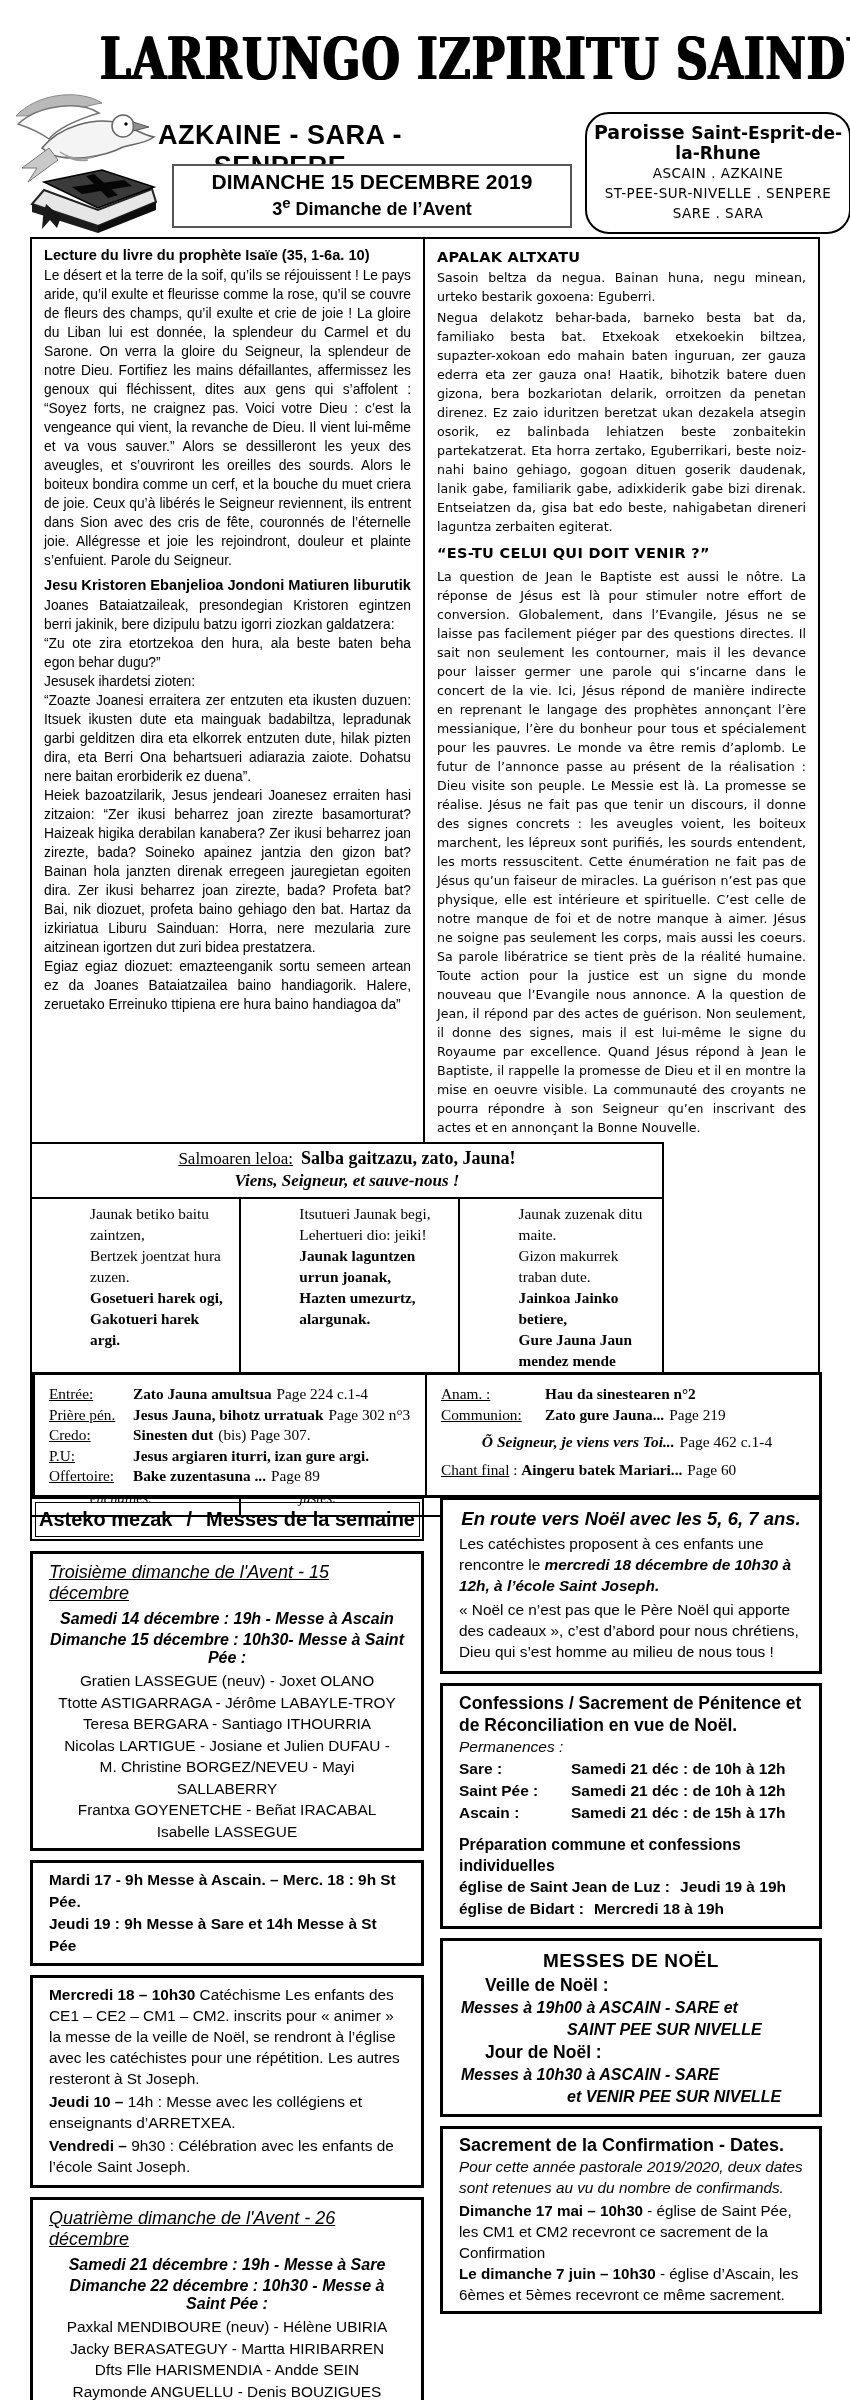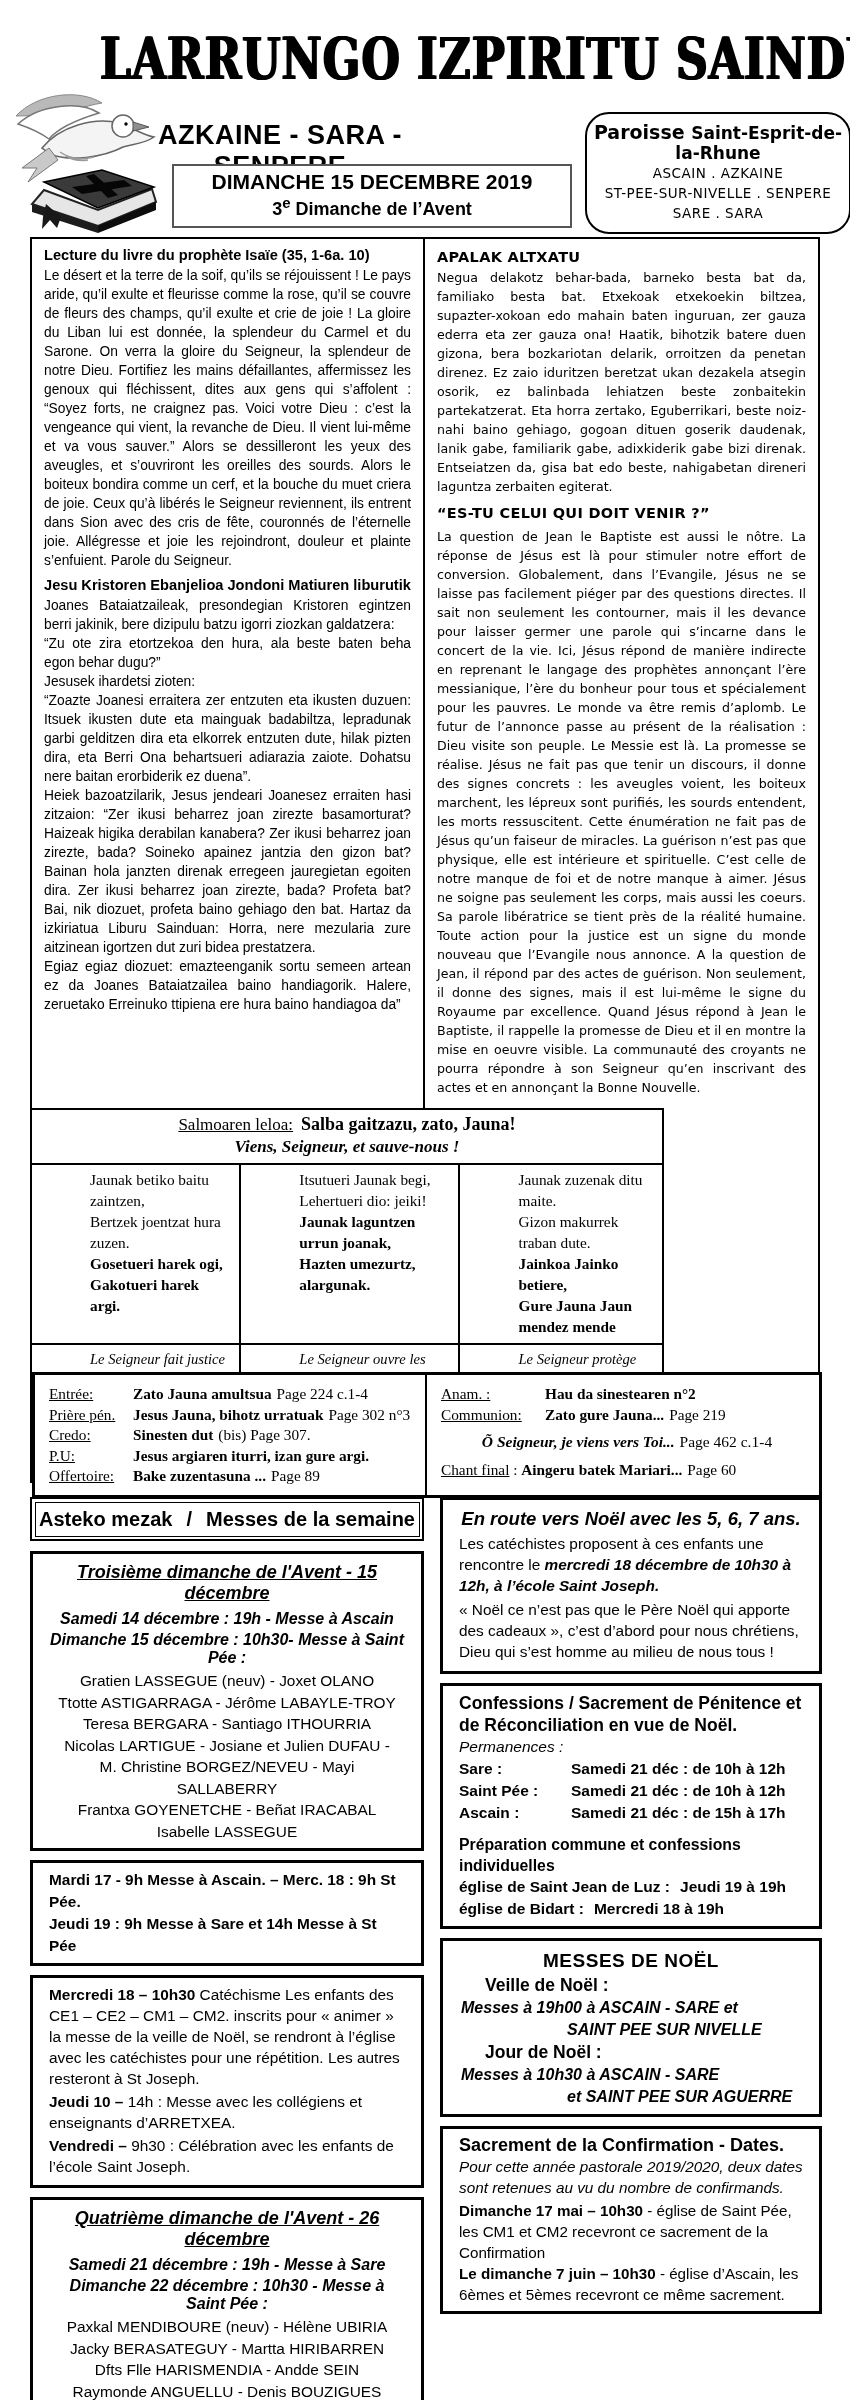--- a/index.html
+++ b/index.html
@@ -32,21 +32,21 @@
   .col.leftc{width:50%;border-right:2px solid #000;font-size:13.8px;line-height:19px;}
   .col.rightc{width:50%;font-family:"DejaVu Sans",sans-serif;font-size:12.6px;line-height:19px;}
   .col h3{margin:0 0 1px 0;font-size:1.06em;}
   .col.rightc h3{font-size:1.15em;letter-spacing:0.3px;margin-top:2px;}
   .col p{margin:0 0 2px 0;text-align:justify;}
   .col .gsp p{margin:0;}
   .col h3.sub2{margin-top:8px;margin-bottom:4px;}
   .col.leftc h3.gtitle{margin-top:6px;}
 
   
-  .psalm-wrap{position:absolute;left:30px;top:1108px;width:634px;}
+  .psalm-wrap{position:absolute;left:30px;top:1142px;width:634px;}
   table.psalm{width:100%;border-collapse:collapse;border:2.5px solid #000;background:#fff;
               font-family:"Liberation Serif",serif;}
   table.psalm td{border:2px solid #000;padding:4px 10px 6px;vertical-align:top;}
   td.ph{text-align:center;padding:5px 0 6px;}
   .plabel{text-decoration:underline;font-size:17px;}
   .prefrain{font-weight:bold;font-size:18px;margin-left:8px;}
   .pfr{font-weight:bold;font-style:italic;font-size:17px;margin-top:2px;}
   .vline{font-size:15.3px;line-height:21px;margin-left:48px;}
   .vbold .vline{font-weight:bold;}
   tr.frrow .vline{font-style:italic;font-size:14.6px;}
@@ -67,21 +67,21 @@
   .s-lbl2{text-decoration:underline;}
 
   
   .bottom{position:absolute;left:30px;top:1497px;width:792px;display:flex;gap:16px;}
   .b-left{width:394px;}
   .b-right{width:382px;}
   .box{border:3px solid #000;margin-bottom:9px;padding:6px 16px;box-sizing:border-box;background:#fff;}
   .wk-header{border:2.5px solid #000;padding:2.5px;margin-bottom:10px;}
   .wk-inner{border:1.5px solid #000;text-align:center;font-size:20px;font-weight:bold;padding:5px 0;}
   .wk-sep{margin:0 14px;}
-  .sun-h{font-size:18px;font-weight:bold;font-style:italic;text-decoration:underline;text-align:center;margin:2px 0 6px;}
+  .sun-h{font-size:18px;font-weight:normal;font-style:italic;text-decoration:underline;margin:2px 0 6px;}
   .sun-l{font-size:16px;font-weight:bold;font-style:italic;text-align:center;margin:3px 0;}
   .names{margin-top:1px;}
   .nm{font-size:15.4px;text-align:center;line-height:21.5px;}
   .mid-l{font-size:15.4px;font-weight:bold;line-height:22px;}
   .cat-p{font-size:15.4px;line-height:21px;margin:0 0 2px 0;}
   .cat-p b{font-weight:bold;}
 
   .adv-t{font-size:18.5px;font-weight:bold;font-style:italic;text-align:center;margin:2px 0 3px;}
   .adv-p{font-size:15.4px;line-height:21px;margin:0 0 3px 0;}
   .adv-p .bi{font-style:italic;}
@@ -152,20 +152,21 @@
           <p>Joanes Bataiatzaileak, presondegian Kristoren egintzen berri jakinik, bere dizipulu batzu igorri ziozkan galdatzera:</p>
           <p>“Zu ote zira etortzekoa den hura, ala beste baten beha egon behar dugu?”</p>
           <p>Jesusek ihardetsi zioten:</p>
           <p>“Zoazte Joanesi erraitera zer entzuten eta ikusten duzuen: Itsuek ikusten dute eta mainguak badabiltza, lepradunak garbi gelditzen dira eta elkorrek entzuten dute, hilak pizten dira, eta Berri Ona behartsueri adiarazia zaiote. Dohatsu nere baitan erorbiderik ez duena”.</p>
           <p>Heiek bazoatzilarik, Jesus jendeari Joanesez erraiten hasi zitzaion: “Zer ikusi beharrez joan zirezte basamorturat? Haizeak higika derabilan kanabera? Zer ikusi beharrez joan zirezte, bada? Soineko apainez jantzia den gizon bat? Bainan hola janzten direnak erregeen jauregietan egoiten dira. Zer ikusi beharrez joan zirezte, bada? Profeta bat? Bai, nik diozuet, profeta baino gehiago den bat. Hartaz da izkiriatua Liburu Sainduan: Horra, nere mezularia zure aitzinean igortzen dut zuri bidea prestatzera.</p>
           <p>Egiaz egiaz diozuet: emazteenganik sortu semeen artean ez da Joanes Bataiatzailea baino handiagorik. Halere, zeruetako Erreinuko ttipiena ere hura baino handiagoa da”</p>
         </div>
     </div>
     <div class="col rightc">
       <h3>APALAK ALTXATU</h3>
+      <p>Sasoin beltza da negua. Bainan huna, negu minean, urteko bestarik goxoena: Eguberri.</p>
       <p>Negua delakotz behar-bada, barneko besta bat da, familiako besta bat. Etxekoak etxekoekin biltzea, supazter-xokoan edo mahain baten inguruan, zer gauza ederra eta zer gauza ona! Haatik, bihotzik batere duen gizona, bera bozkariotan delarik, orroitzen da penetan direnez. Ez zaio iduritzen beretzat ukan dezakela atsegin osorik, ez balinbada lehiatzen beste zonbaitekin partekatzerat. Eta horra zertako, Eguberrikari, beste noiz-nahi baino gehiago, gogoan dituen goserik daudenak, lanik gabe, familiarik gabe, adixkiderik gabe bizi direnak. Entseiatzen da, gisa bat edo beste, nahigabetan direneri laguntza zerbaiten egiterat.</p>
       <h3 class="sub2">“ES-TU CELUI QUI DOIT VENIR ?”</h3>
       <p>La question de Jean le Baptiste est aussi le nôtre. La réponse de Jésus est là pour stimuler notre effort de conversion. Globalement, dans l’Evangile, Jésus ne se laisse pas facilement piéger par des questions directes. Il sait non seulement les contourner, mais il les devance pour laisser germer une parole qui s’incarne dans le concert de la vie. Ici, Jésus répond de manière indirecte en reprenant le langage des prophètes annonçant l’ère messianique, l’ère du bonheur pour tous et spécialement pour les pauvres. Le monde va être remis d’aplomb. Le futur de l’annonce passe au présent de la réalisation : Dieu visite son peuple. Le Messie est là. La promesse se réalise. Jésus ne fait pas que tenir un discours, il donne des signes concrets : les aveugles voient, les boiteux marchent, les lépreux sont purifiés, les sourds entendent, les morts ressuscitent. Cette énumération ne fait pas de Jésus qu’un faiseur de miracles. La guérison n’est pas que physique, elle est intérieure et spirituelle. C’est celle de notre manque de foi et de notre manque à aimer. Jésus ne soigne pas seulement les corps, mais aussi les coeurs. Sa parole libératrice se tient près de la réalité humaine. Toute action pour la justice est un signe du monde nouveau que l’Evangile nous annonce. A la question de Jean, il répond par des actes de guérison. Non seulement, il donne des signes, mais il est lui-même le signe du Royaume par excellence. Quand Jésus répond à Jean le Baptiste, il rappelle la promesse de Dieu et il en montre la mise en oeuvre visible. La communauté des croyants ne pourra répondre à son Seigneur qu’en inscrivant des actes et en annonçant la Bonne Nouvelle.</p>
     </div>
   </section>
 
   <div class="psalm-wrap">
     <table class="psalm">
       <tbody>
           <tr>
@@ -331,21 +332,21 @@
           </div>
       </div>
 
       <div class="box">
         <div class="x-t">MESSES DE NOËL</div>
         <div class="x-sub">Veille de Noël :</div>
         <div class="x-l">Messes à 19h00 à ASCAIN - SARE et</div>
         <div class="x-l ind">SAINT PEE SUR NIVELLE</div>
         <div class="x-sub">Jour de Noël :</div>
         <div class="x-l">Messes à 10h30 à ASCAIN - SARE</div>
-        <div class="x-l ind">et  SAINT PEE SUR AGUERRE</div>
+        <div class="x-l ind">et  VENIR PEE SUR NIVELLE</div>
       </div>
 
       <div class="box">
         <div class="cf-t">Sacrement de la Confirmation - Dates.</div>
         <p class="cf-i">Pour cette année pastorale 2019/2020, deux dates sont retenues au vu du nombre de confirmands.</p>
         <div>
             <p class="cf-l"><b>Dimanche 17 mai – 10h30</b><span> - église de Saint Pée, les CM1 et CM2 recevront ce sacrement de la Confirmation</span></p>
             <p class="cf-l"><b>Le dimanche 7 juin – 10h30</b><span> - église d’Ascain, les 6èmes et 5èmes recevront ce même sacrement.</span></p>
           </div>
       </div>

